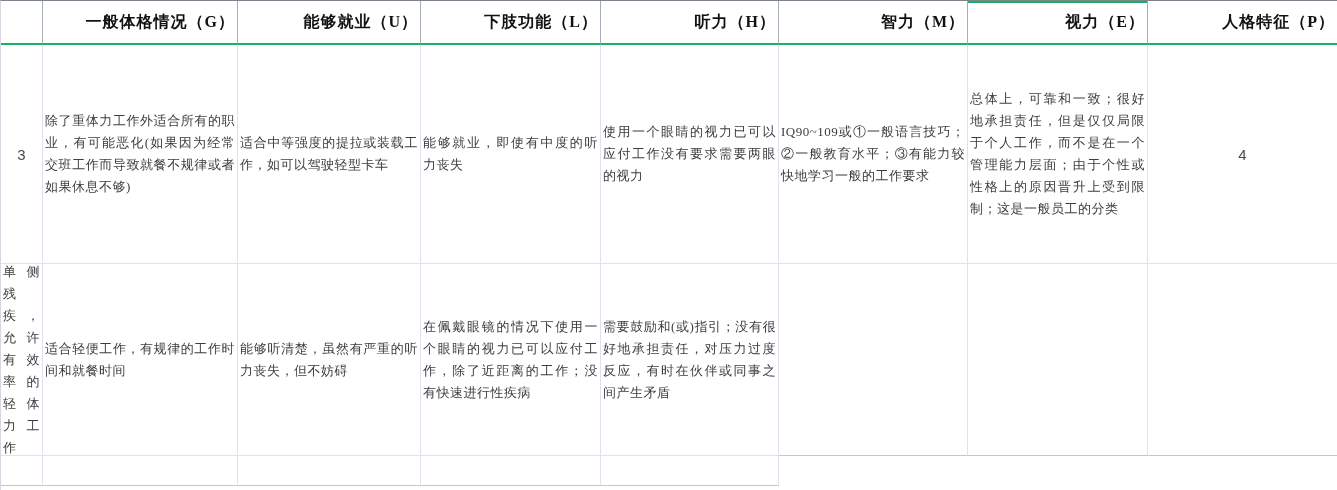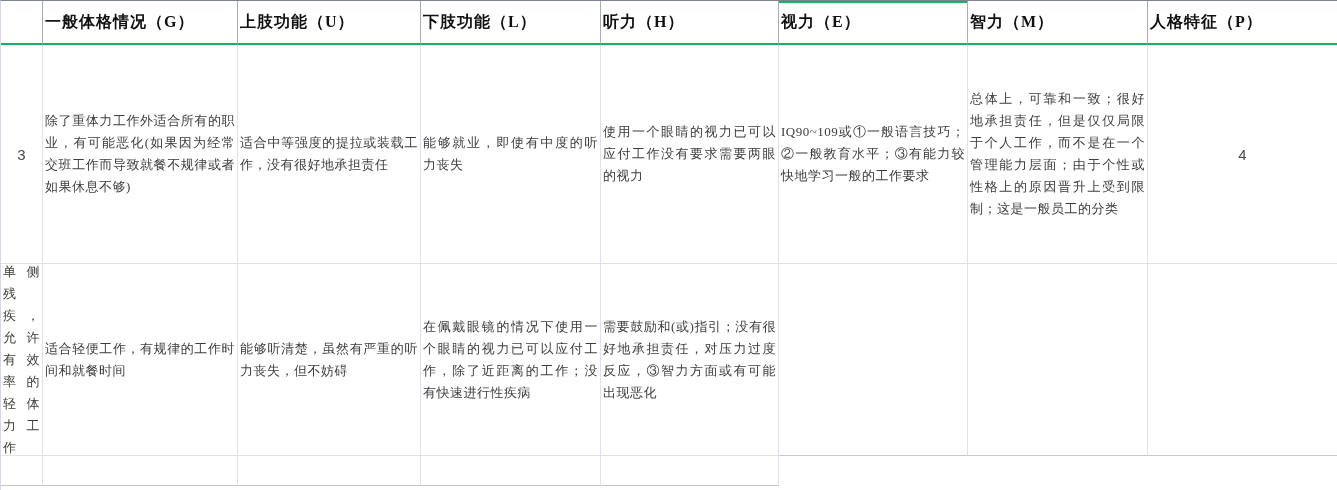--- a/index.html
+++ b/index.html
@@ -25,21 +25,21 @@
   .c{
     border-right:1px solid var(--grid);
     border-bottom:1px solid var(--grid);
     display:flex;align-items:center;
     padding:0 2px;
     overflow:hidden;
   }
   .hc{
     border-right:1px solid var(--hline);
     border-bottom:2px solid var(--green);
-    justify-content:flex-start;
+    justify-content:flex-end;
     font-weight:bold;font-size:16px;color:var(--head-ink);
     letter-spacing:1px;
   }
   .hc.sel{box-shadow:inset 0 2px 0 var(--green);}
   .num{
     justify-content:center;
     font-family:"Liberation Sans", sans-serif;
     font-size:15px;color:#4a4a4a;
   }
   .txt{
@@ -54,46 +54,46 @@
 
 <div class="sheet">
 
   <div class="c hc">
     <span class="txt" style="text-align:center"></span>
   </div>
   <div class="c hc">
     <span>一般体格情况（G）</span>
   </div>
   <div class="c hc">
-    <span>上肢功能（U）</span>
+    <span>能够就业（U）</span>
   </div>
   <div class="c hc">
     <span>下肢功能（L）</span>
   </div>
   <div class="c hc">
     <span>听力（H）</span>
   </div>
+  <div class="c hc">
+    <span>智力（M）</span>
+  </div>
   <div class="c hc sel">
     <span>视力（E）</span>
-  </div>
-  <div class="c hc">
-    <span>智力（M）</span>
   </div>
   <div class="c hc">
     <span>人格特征（P）</span>
   </div>
 
   <div class="c num">
     <span>3</span>
   </div>
   <div class="c">
     <span class="txt">除了重体力工作外适合所有的职业，有可能恶化(如果因为经常交班工作而导致就餐不规律或者如果休息不够)</span>
   </div>
   <div class="c">
-    <span class="txt">适合中等强度的提拉或装载工作，没有很好地承担责任</span>
+    <span class="txt">适合中等强度的提拉或装载工作，如可以驾驶轻型卡车</span>
   </div>
   <div class="c">
     <span class="txt">能够就业，即使有中度的听力丧失</span>
   </div>
   <div class="c">
     <span class="txt">使用一个眼睛的视力已可以应付工作没有要求需要两眼的视力</span>
   </div>
   <div class="c">
     <span class="txt">IQ90~109或①一般语言技巧；②一般教育水平；③有能力较快地学习一般的工作要求</span>
   </div>
@@ -110,21 +110,21 @@
   <div class="c">
     <span class="txt">适合轻便工作，有规律的工作时间和就餐时间</span>
   </div>
   <div class="c">
     <span class="txt">能够听清楚，虽然有严重的听力丧失，但不妨碍</span>
   </div>
   <div class="c">
     <span class="txt">在佩戴眼镜的情况下使用一个眼睛的视力已可以应付工作，除了近距离的工作；没有快速进行性疾病</span>
   </div>
   <div class="c">
-    <span class="txt">需要鼓励和(或)指引；没有很好地承担责任，对压力过度反应，③智力方面或有可能出现恶化</span>
+    <span class="txt">需要鼓励和(或)指引；没有很好地承担责任，对压力过度反应，有时在伙伴或同事之间产生矛盾</span>
   </div>
 
   <div class="c num last"></div>
   <div class="c last"></div>
   <div class="c last"></div>
   <div class="c last"></div>
   <div class="c last"></div>
   <div class="c last"></div>
   <div class="c last"></div>
   <div class="c last"></div>

